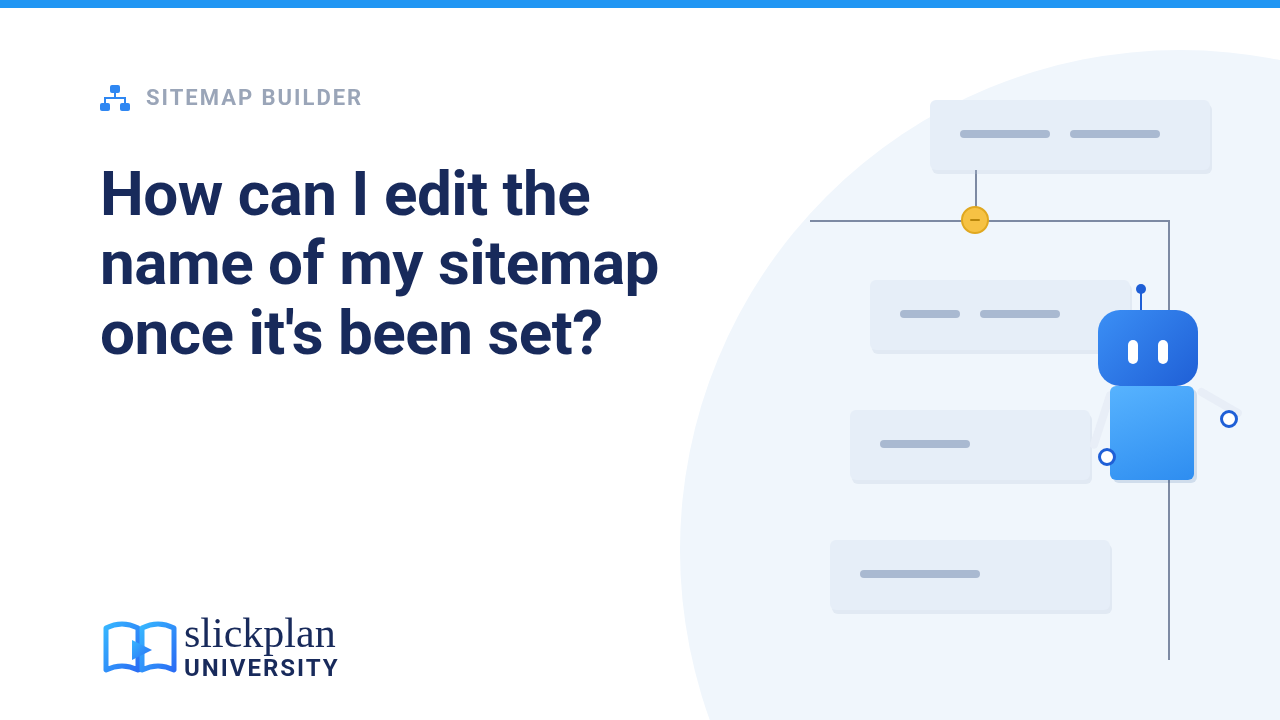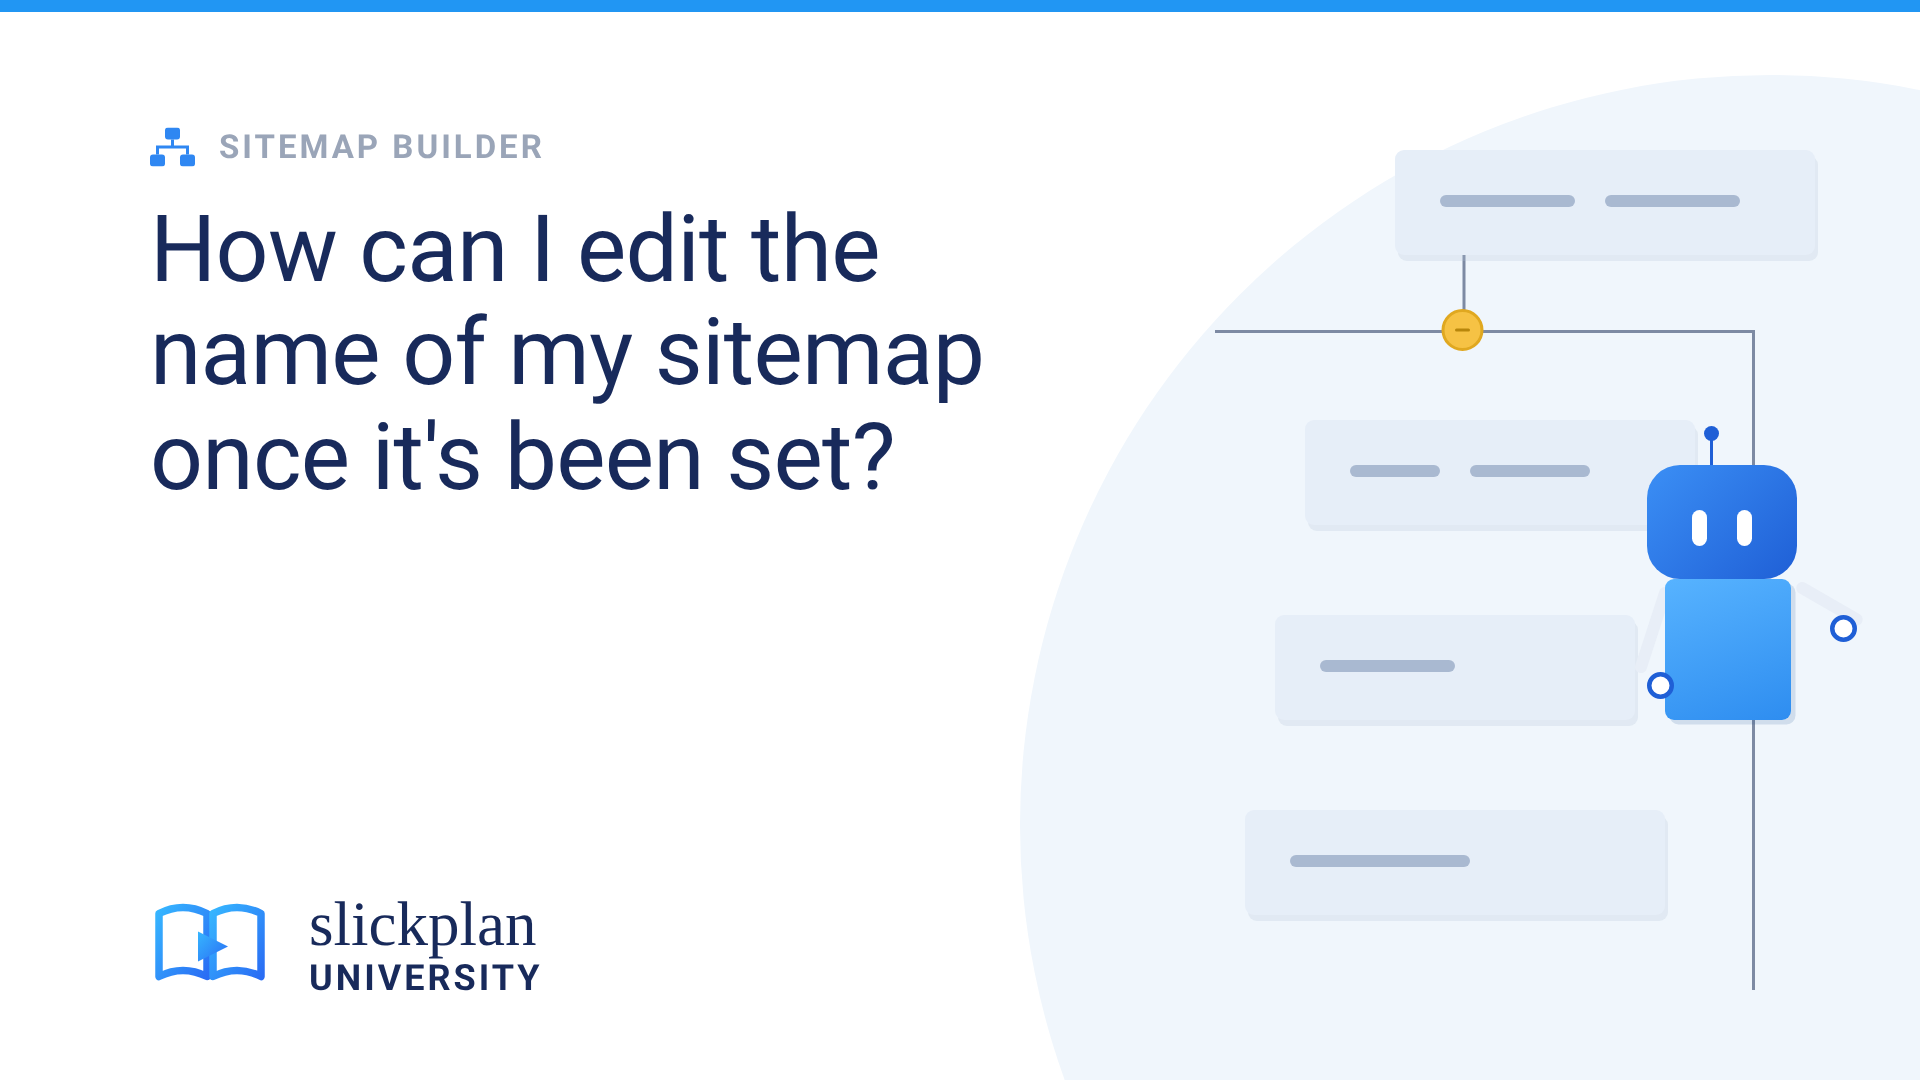--- a/index.html
+++ b/index.html
@@ -28,45 +28,44 @@
     z-index: 0;
   }
   .content {
     position: relative;
     z-index: 1;
     padding: 85px 0 0 100px;
     width: 720px;
   }
   .category-row {
     display: flex;
-    align-items: center;
     gap: 16px;
-    margin-bottom: 21px;
+    margin-bottom: 48px;
   }
   .category-icon svg { display: block; }
   .category-label {
     font-size: 22px;
     font-weight: 700;
     letter-spacing: 2px;
     color: #9aa5b8;
   }
   .headline {
     font-size: 62px;
     line-height: 1.12;
-    font-weight: 400;
+    font-weight: 700;
     color: #182a5b;
     letter-spacing: -0.5px;
   }
   .footer-logo {
     position: absolute;
     left: 100px;
-    bottom: 56px;
+    bottom: 40px;
     display: flex;
-    align-items: center;
-    gap: 26px;
+    align-items: flex-end;
+    gap: 4px;
   }
   .book-icon svg { display: block; }
   .logo-text { display: flex; flex-direction: column; line-height: 1; }
   .logo-script {
     font-family: "Brush Script MT", "Segoe Script", cursive;
     font-size: 42px;
     color: #182a5b;
     margin-bottom: 2px;
   }
   .logo-sub {

